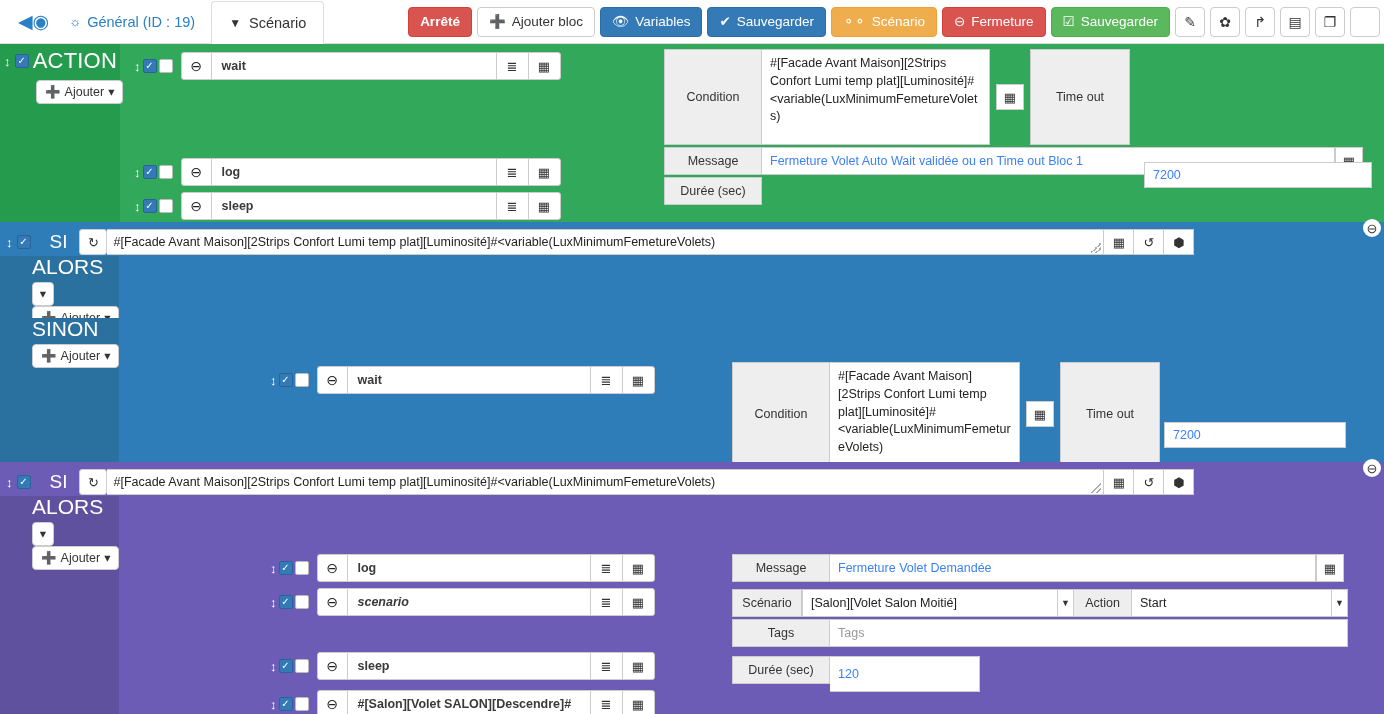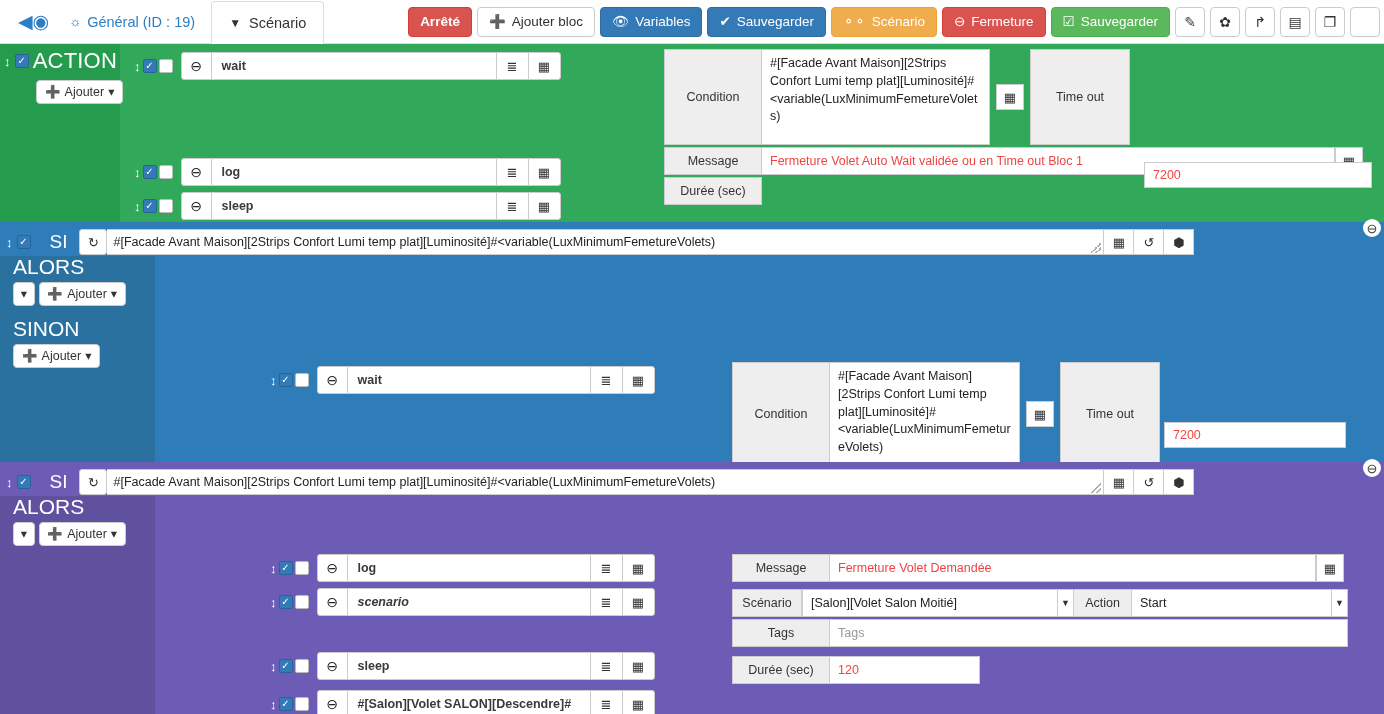--- a/index.html
+++ b/index.html
@@ -186,23 +186,23 @@
     right: 2px; top: -9px;
     width: 18px; height: 18px; border-radius: 50%;
     background:#fff; color:#333;
     display:flex; align-items:center; justify-content:center;
     font-size: 13px; line-height:1; cursor:pointer;
   }
 
   
   .branch-legend {
     position: absolute; left: 0;
-    width: 155px;
+    width: 119px;
     color: #fff;
-    padding-left: 13px;
+    padding-left: 32px;
   }
   .branch-legend.darker-blue   { background: #2a719f; }
   .branch-legend.darker-purple { background: #60519f; }
   .branch-word { font-size: 21px; line-height: 1.05; }
   .arow {
     position: absolute;
     display: flex;
     align-items: center;
   }
   .arow-handle {
@@ -250,21 +250,21 @@
     padding: 0 10px;
     font-size: 12.5px; color:#333;
     white-space: nowrap;
   }
   .pval {
     background:#fff;
     border:1px solid #ccc;
     border-left: none;
     display:flex; align-items:center;
     padding: 4px 8px;
-    font-size: 12.5px; color:#ef4444;
+    font-size: 12.5px; color:#3b82f6;
   }
   .pval.ph { color:#999; }
   .pbtn {
     background:#fff; border:1px solid #ccc;
     display:flex; align-items:center; justify-content:center;
     width: 28px;
     font-size: 13px; cursor:pointer;
   }
   .select {
     background:#fff; border:1px solid #ccc;
@@ -634,19 +634,19 @@
       </div>
       <div class="prow">
         <span class="plabel" style="width:98px; height:28px;">Tags</span>
         <span class="pval ph" style="width:518px; height:28px;">Tags</span>
       </div>
     </div>
 
     <div class="panel" style="left:732px; top:194px;">
       <div class="prow">
         <span class="plabel" style="width:98px; height:28px;">Durée (sec)</span>
-        <span class="pval" style="width:150px; height:28px;">120</span>
+        <span class="pval" style="width:150px; height:36px;">120</span>
       </div>
     </div>
 
   </div>
 
 </div>
 
 </body></html>

